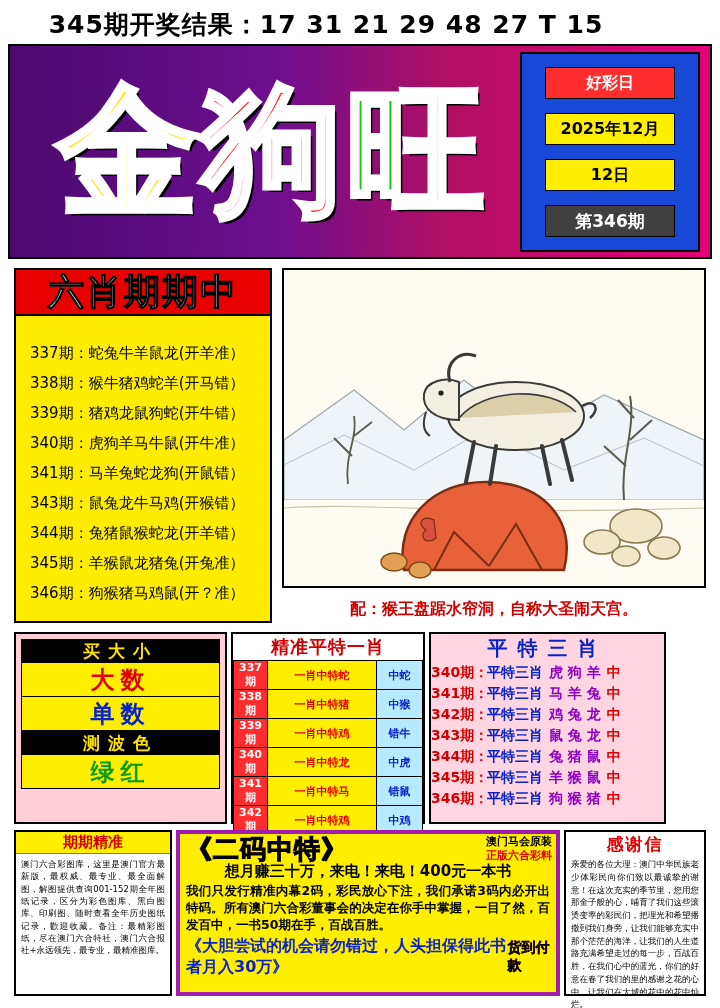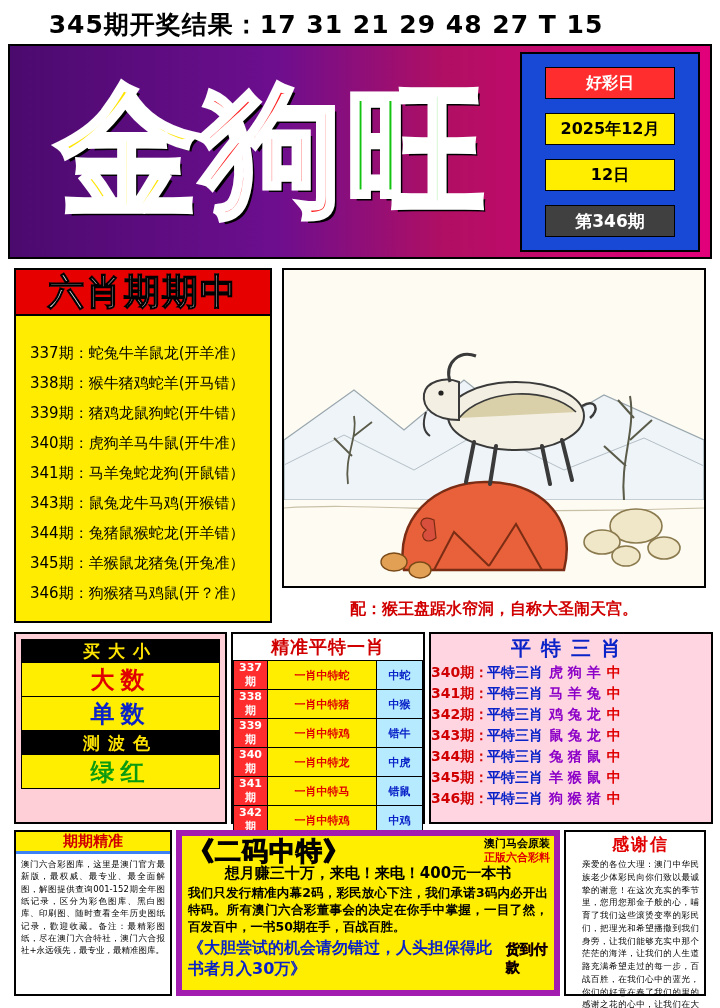--- a/index.html
+++ b/index.html
@@ -172,21 +172,21 @@
     height: 17px;
     text-align: center;
     padding: 0;
   }
   .mc-c1 { background: #ff2d2d; color: #ffffff; width: 34px; margin-left: 29px; }
   .mc-c2 { background: #ffee00; color: #e00000; }
   .mc-c3 { background: #b6eaff; color: #0a23c8; width: 46px; }
   .mid-right {
     position: absolute;
     left: 429px; top: 632px;
-    width: 284px; height: 192px;
+    width: 237px; height: 192px;
     background: #ffd5e2;
     border: 2px solid #000;
   }
   .mr-head {
     height: 28px;
     display: flex; align-items: center; justify-content: center;
     font-size: 20px; font-weight: bold; color: #0a23c8;
     letter-spacing: 10px;
   }
   .mr-row {
@@ -204,35 +204,35 @@
     position: absolute;
     left: 14px; top: 830px;
     width: 158px; height: 166px;
     background: #ffffff;
     border: 2px solid #000;
   }
   .bl-head {
     height: 22px; background: #ffee00;
     display: flex; align-items: center; justify-content: center;
     font-size: 15px; font-weight: bold; color: #d10000;
-    border-bottom: 3px solid #3b82f6;
+    border-bottom: 1px solid #3b82f6;
   }
   .bl-body {
     padding: 4px 5px;
     font-size: 8.5px;
     line-height: 1.45;
     color: #000;
     text-align: justify;
   }
   .bot-center {
     position: absolute;
     left: 176px; top: 830px;
     width: 384px; height: 166px;
     background: #ffee00;
-    border: 6px solid #a21caf;
+    border: 4px solid #a21caf;
     overflow: hidden;
   }
   .bc-head {
     height: 30px;
     display: flex; align-items: center;
     padding-left: 6px;
   }
   .bc-title {
     font-size: 26px; font-weight: bold; color: #e00000;
     -webkit-text-stroke: 1px #000;
@@ -273,21 +273,20 @@
     margin-left: auto;
     font-size: 14px; font-weight: bold; color: #e00000;
     -webkit-text-stroke: 0.4px #000;
   }
   .bot-right {
     position: absolute;
     left: 564px; top: 830px;
     width: 142px; height: 166px;
     background: #ffffff;
     border: 2px solid #000;
-    padding-left: 11px;
   }
   .br-head {
     height: 24px;
     display: flex; align-items: center; justify-content: center;
     font-size: 17px; font-weight: bold; color: #e00000;
     letter-spacing: 2px;
   }
   .br-body {
     padding: 2px 5px;
     font-size: 8.5px;

